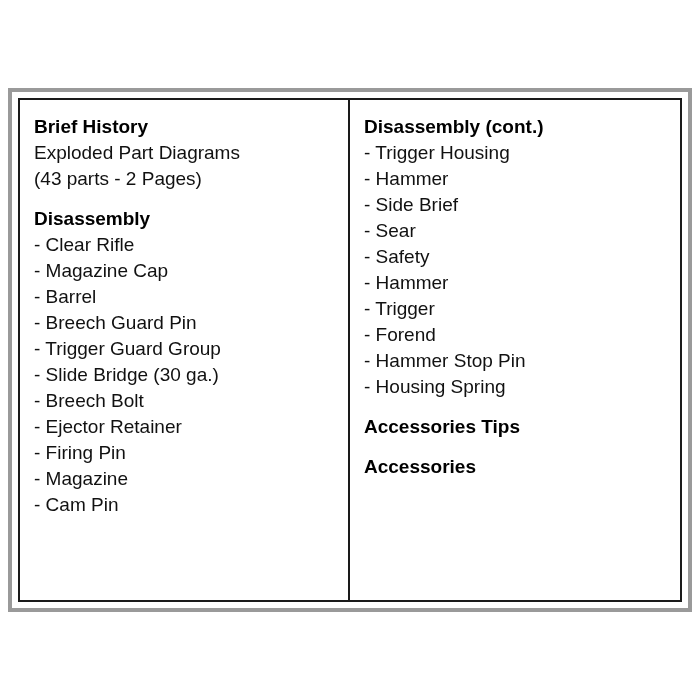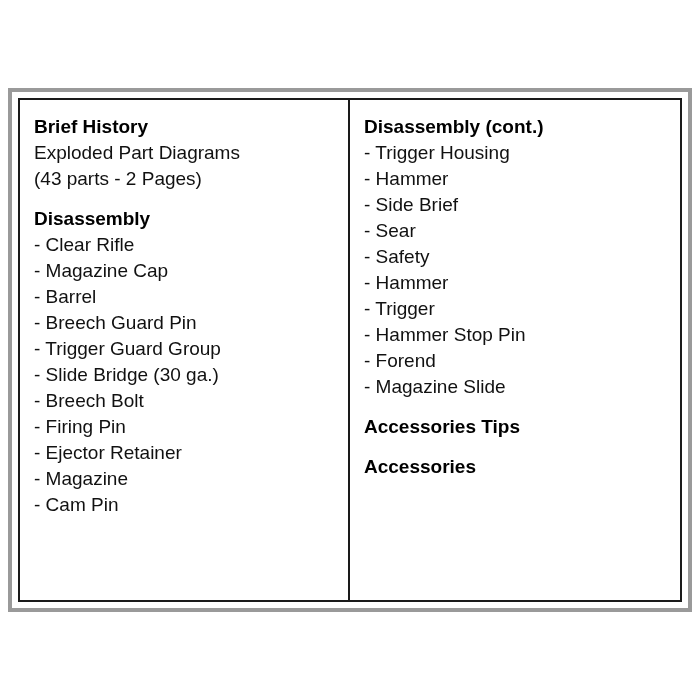--- a/index.html
+++ b/index.html
@@ -88,37 +88,37 @@
           <div class="line">(43 parts - 2 Pages)</div>
           <div class="spacer"></div>
           <div class="heading">Disassembly</div>
           <div class="line">- Clear Rifle</div>
           <div class="line">- Magazine Cap</div>
           <div class="line">- Barrel</div>
           <div class="line">- Breech Guard Pin</div>
           <div class="line">- Trigger Guard Group</div>
           <div class="line">- Slide Bridge (30 ga.)</div>
           <div class="line">- Breech Bolt</div>
+          <div class="line">- Ejector Retainer</div>
           <div class="line">- Firing Pin</div>
-          <div class="line">- Ejector Retainer</div>
           <div class="line">- Magazine</div>
           <div class="line">- Cam Pin</div>
         </div>
       <div class="column right">
           <div class="heading">Disassembly (cont.)</div>
           <div class="line">- Trigger Housing</div>
           <div class="line">- Hammer</div>
           <div class="line">- Side Brief</div>
           <div class="line">- Sear</div>
           <div class="line">- Safety</div>
           <div class="line">- Hammer</div>
           <div class="line">- Trigger</div>
+          <div class="line">- Forend</div>
           <div class="line">- Hammer Stop Pin</div>
-          <div class="line">- Forend</div>
-          <div class="line">- Magazine Slide</div>
+          <div class="line">- Housing Spring</div>
           <div class="spacer"></div>
           <div class="heading">Accessories Tips</div>
           <div class="spacer"></div>
           <div class="heading">Accessories</div>
         </div>
     </div>
   </div>
 </div>
 
 </body></html>

